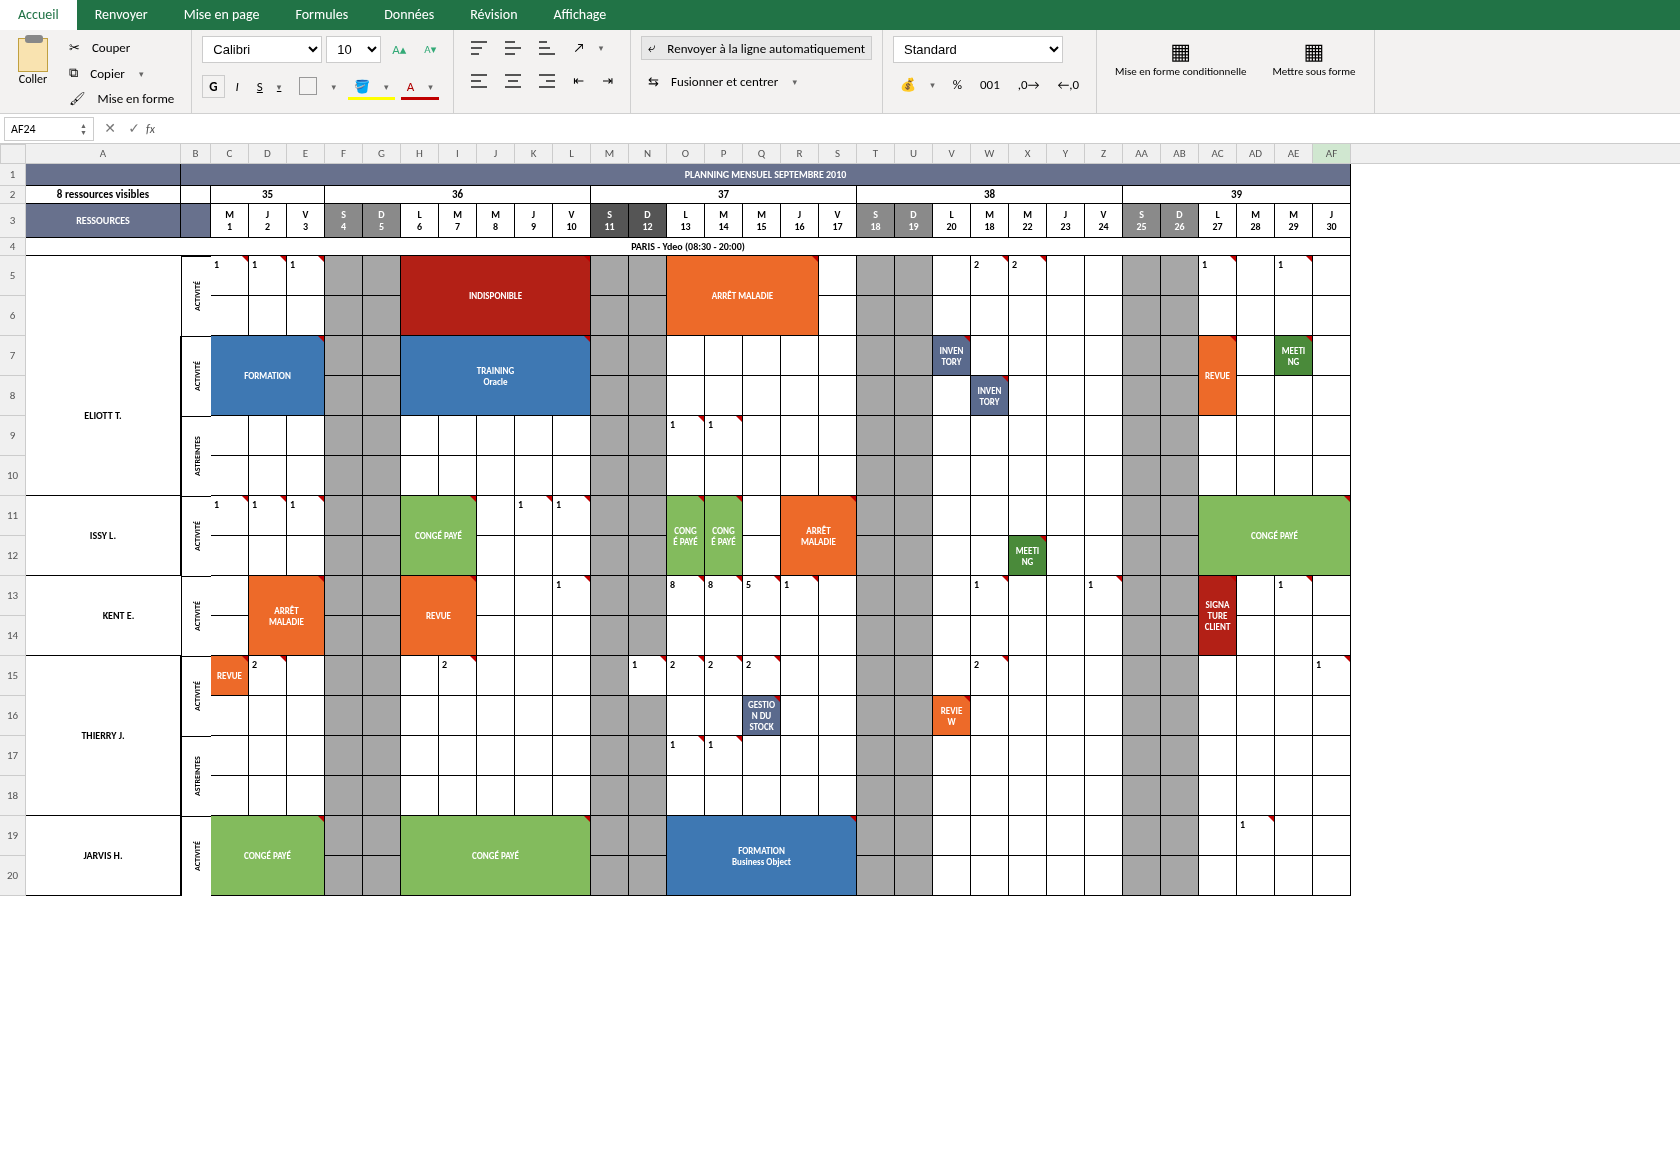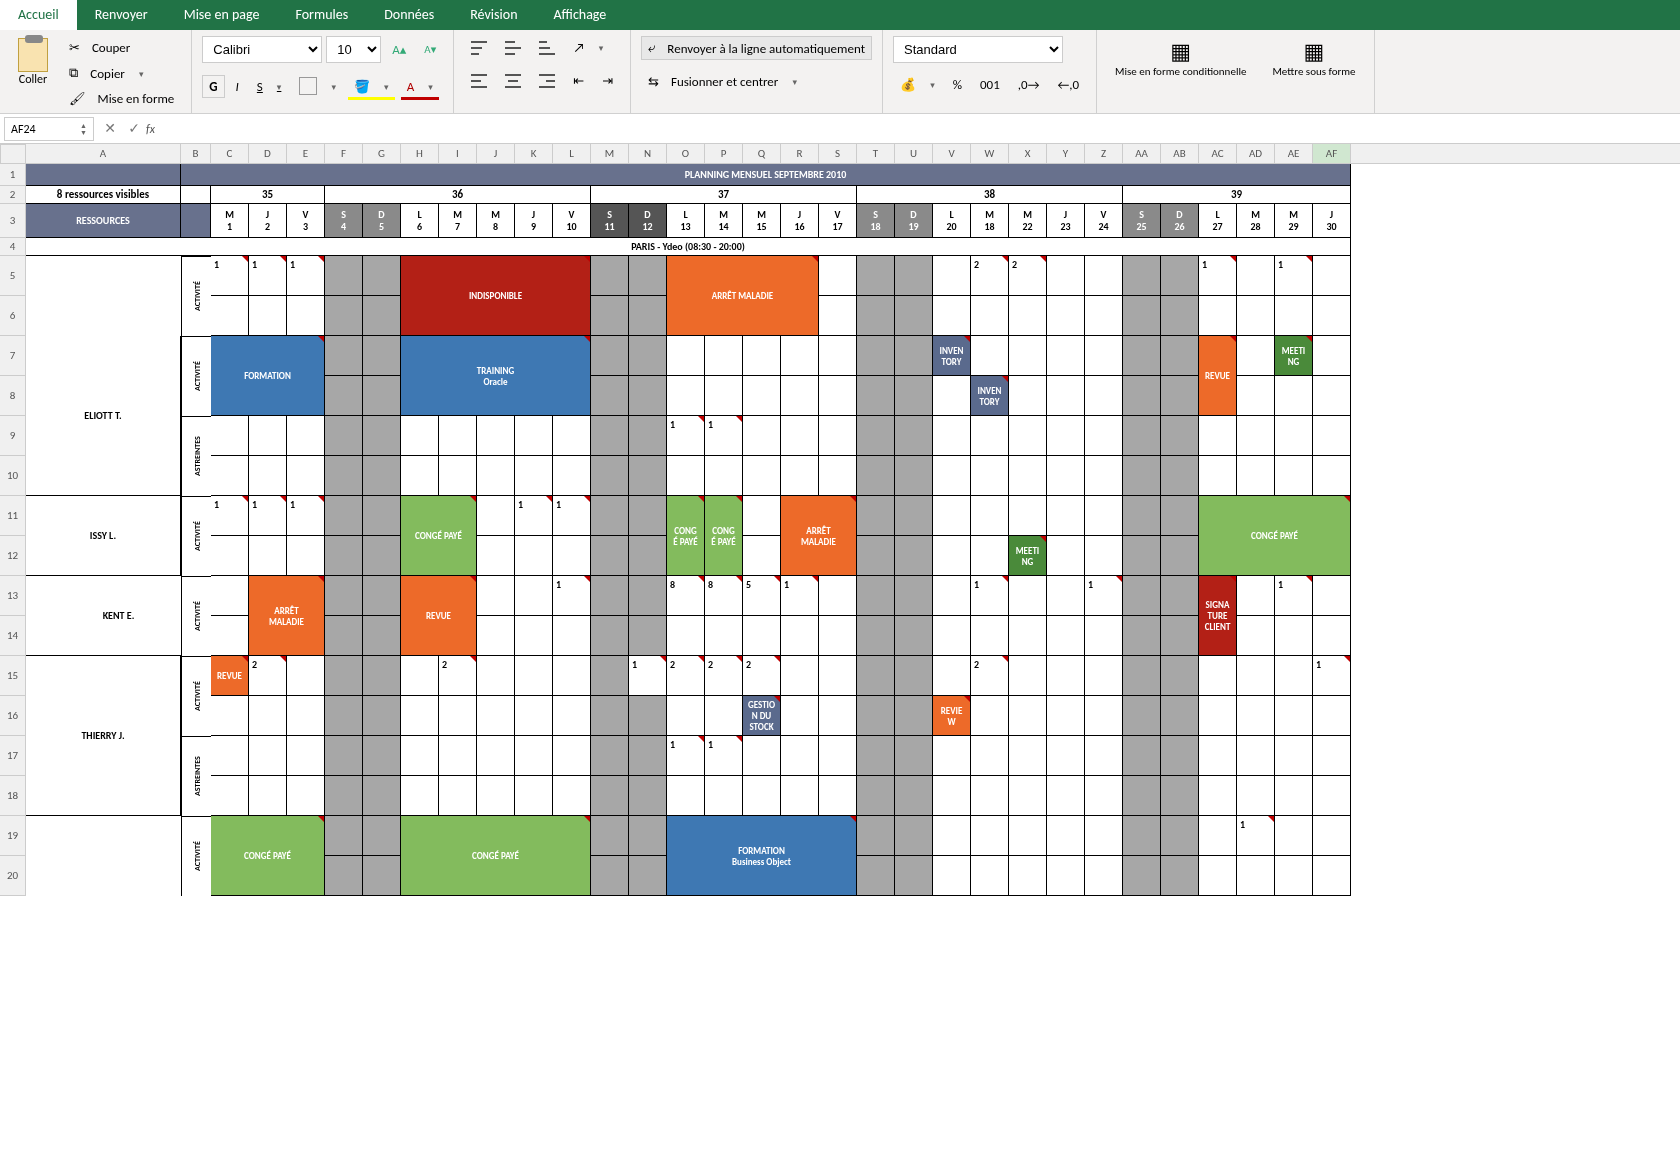--- a/index.html
+++ b/index.html
@@ -830,20 +830,21 @@
         <div class="cell gcell num tri" style="left: 641px; top: 492px; width: 38px; height: 40px;">2</div>
         <div class="cell gcell num tri" style="left: 679px; top: 492px; width: 38px; height: 40px;">2</div>
         <div class="cell gcell num tri" style="left: 717px; top: 492px; width: 38px; height: 40px;">2</div>
         <div class="cell gcell num tri" style="left: 945px; top: 492px; width: 38px; height: 40px;">2</div>
         <div class="cell gcell num tri" style="left: 1287px; top: 492px; width: 38px; height: 40px;">1</div>
         <div class="cell gcell num tri" style="left: 641px; top: 572px; width: 38px; height: 40px;">1</div>
         <div class="cell gcell num tri" style="left: 679px; top: 572px; width: 38px; height: 40px;">1</div>
         <div class="cell ev tri c-orange" style="left: 185px; top: 492px; width: 38px; height: 40px;">REVUE</div>
         <div class="cell ev tri c-nblue" style="left: 717px; top: 532px; width: 38px; height: 40px;">GESTIO<br>N DU<br>STOCK</div>
         <div class="cell ev tri c-orange" style="left: 907px; top: 532px; width: 38px; height: 40px;">REVIE<br>W</div>
+        <div class="cell res-name" style="left: 0px; top: 652px; width: 155px; height: 80px;">JARVIS H.</div>
         <div class="cell act-lbl" style="left: 155px; top: 652px; width: 30px; height: 80px;">ACTIVITÉ</div>
         <div class="cell gcell we" style="left: 299px; top: 652px; width: 38px; height: 40px;"></div>
         <div class="cell gcell we" style="left: 337px; top: 652px; width: 38px; height: 40px;"></div>
         <div class="cell gcell we" style="left: 565px; top: 652px; width: 38px; height: 40px;"></div>
         <div class="cell gcell we" style="left: 603px; top: 652px; width: 38px; height: 40px;"></div>
         <div class="cell gcell we" style="left: 831px; top: 652px; width: 38px; height: 40px;"></div>
         <div class="cell gcell we" style="left: 869px; top: 652px; width: 38px; height: 40px;"></div>
         <div class="cell gcell" style="left: 907px; top: 652px; width: 38px; height: 40px;"></div>
         <div class="cell gcell" style="left: 945px; top: 652px; width: 38px; height: 40px;"></div>
         <div class="cell gcell" style="left: 983px; top: 652px; width: 38px; height: 40px;"></div>

